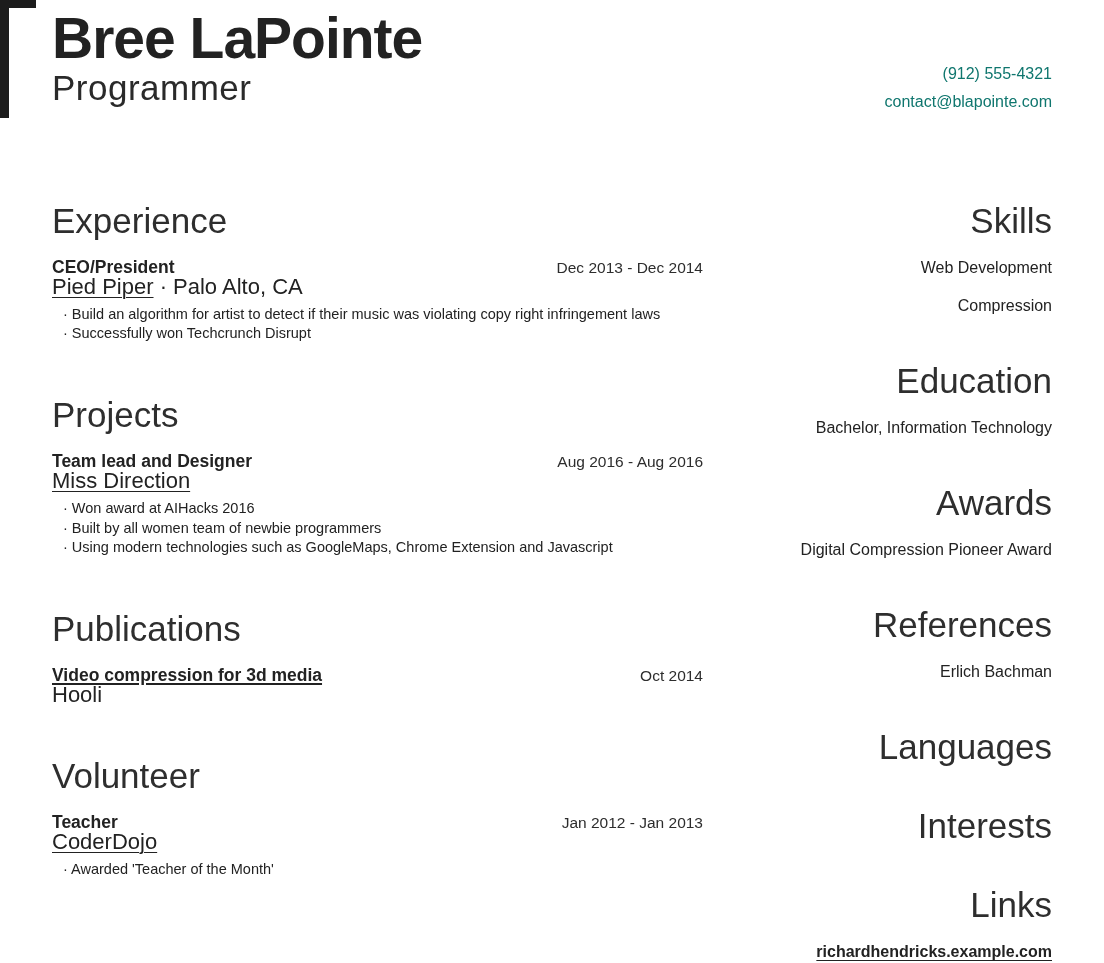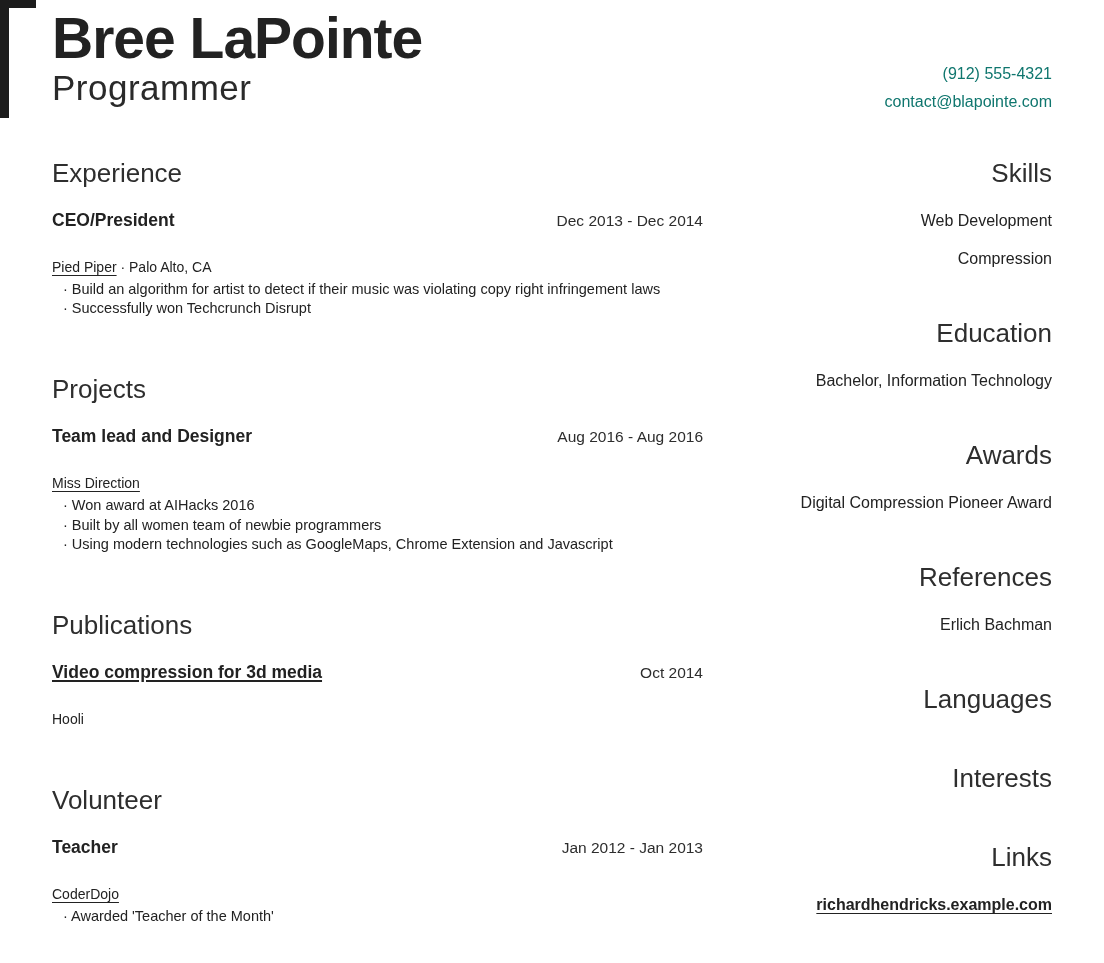--- a/index.html
+++ b/index.html
@@ -23,31 +23,31 @@
   }
   .role { font-size: 35px; letter-spacing: 0.5px; color: #2a2a2a; line-height: 1.2; }
   .contact { text-align: right; margin-top: 50px; font-size: 16px; line-height: 28px; color: #0f766e; white-space: nowrap; }
 
   
   .columns { display: flex; margin-top: 44px; }
   .left-col { width: 651px; flex: 0 0 651px; }
   .right-col { flex: 1 1 auto; text-align: right; }
 
   h2.section-heading {
-    font-size: 26px; font-weight: normal; color: #2e2e2e; line-height: 27px;
+    font-size: 35px; font-weight: normal; color: #2e2e2e; line-height: 27px; margin-top: 47px;
   }
   .l-section + .l-section { margin-top: 58px; }
   .entry { margin-top: 24px; }
   .entry-row { display: flex; justify-content: space-between; align-items: baseline; }
   .entry-title { font-size: 17.5px; font-weight: bold; color: #222222; line-height: 19px; }
   .entry-date { font-size: 15.5px; color: #2d2d2d; line-height: 19px; }
-  .entry-sub { font-size: 14px; color: #222222; line-height: 19px; margin-top: 28px; }
+  .entry-sub { font-size: 22px; color: #222222; line-height: 19px; }
   .u { text-decoration: underline; text-underline-offset: 3px; text-decoration-thickness: 1px; }
   .entry-title.u { text-decoration-thickness: 2px; text-underline-offset: 2px; }
-  ul.bullets { margin-top: 3px; padding-left: 11px; list-style: none; }
+  ul.bullets { margin-top: 9px; padding-left: 11px; list-style: none; }
   ul.bullets li { font-size: 14.5px; line-height: 19.2px; color: #222222; }
   ul.bullets li::before { content: "\00b7\0020"; }
   ul.bullets:empty { display: none; margin: 0; }
 
   .r-section + .r-section { margin-top: 52px; }
   .r-item { font-size: 16px; line-height: 19px; color: #222222; }
   .r-item:first-of-type { margin-top: 24px; }
   .r-item + .r-item { margin-top: 19px; }
   .r-item.link { font-weight: bold; text-decoration: underline; text-underline-offset: 3px; }
 </style>

